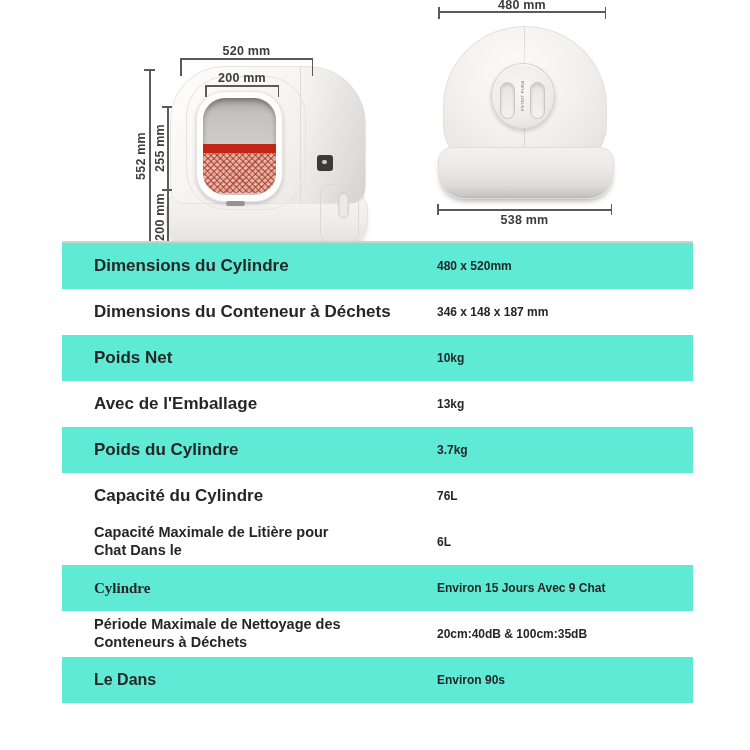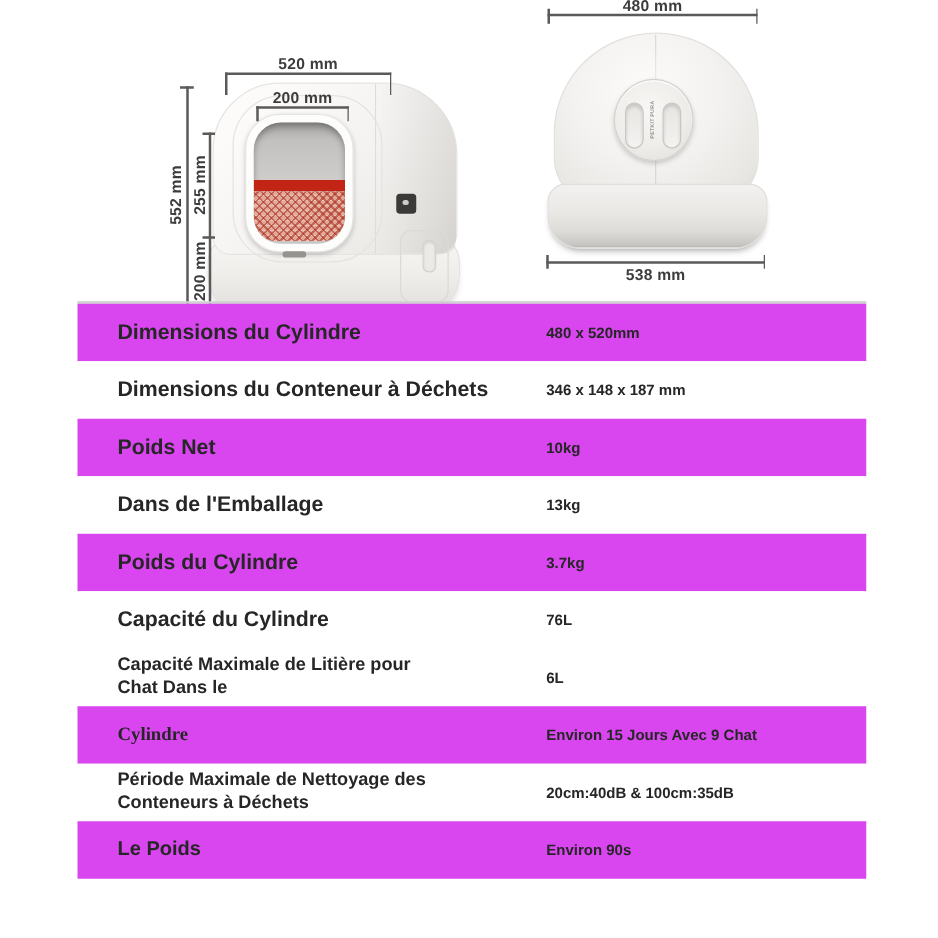--- a/index.html
+++ b/index.html
@@ -109,21 +109,21 @@
     position:absolute; left:503px; top:93px; width:40px; height:7px;
     font-size:6px; line-height:7px; text-align:center; color:#9b9996; font-weight:700;
     letter-spacing:.2px; white-space:nowrap;
     transform:rotate(-90deg) scale(.72); transform-origin:center center;
   }
 
   
   .table-topline { position:absolute; left:62px; top:241px; width:631px; height:2px; background:#cfcfcf; }
   .spec-table { position:absolute; left:62px; top:243px; width:631px; }
   .srow { position:relative; height:46px; display:flex; align-items:center; background:#ffffff; }
-  .srow.gray { background:#d946ef; }
+  .srow.gray { background:#5eead4; }
   .srow .lbl {
     margin-left:32px; width:330px; font-size:17px; font-weight:700; color:#262626; line-height:1.22;
   }
   .srow .val {
     position:absolute; left:375px; font-size:12px; font-weight:700; color:#262626; white-space:nowrap;
   }
   .srow.lbl-sm .lbl { font-size:14.5px; width:270px; }
   .srow.lbl-xs .lbl { font-size:15px;font-family:Liberation Serif, serif; }
   .srow.lbl-md .lbl { font-size:16px; }
 </style>
@@ -208,21 +208,21 @@
     </div>
     <div class="srow">
       <div class="lbl">Dimensions du Conteneur à Déchets</div>
       <div class="val">346 x 148 x 187 mm</div>
     </div>
     <div class="srow gray">
       <div class="lbl">Poids Net</div>
       <div class="val">10kg</div>
     </div>
     <div class="srow">
-      <div class="lbl">Dans de l'Emballage</div>
+      <div class="lbl">Avec de l'Emballage</div>
       <div class="val">13kg</div>
     </div>
     <div class="srow gray">
       <div class="lbl">Poids du Cylindre</div>
       <div class="val">3.7kg</div>
     </div>
     <div class="srow">
       <div class="lbl">Capacité du Cylindre</div>
       <div class="val">76L</div>
     </div>
@@ -232,18 +232,18 @@
     </div>
     <div class="srow gray lbl-xs">
       <div class="lbl">Cylindre</div>
       <div class="val">Environ 15 Jours Avec 9 Chat</div>
     </div>
     <div class="srow lbl-sm">
       <div class="lbl">Période Maximale de Nettoyage des Conteneurs à Déchets</div>
       <div class="val">20cm:40dB &amp; 100cm:35dB</div>
     </div>
     <div class="srow gray lbl-md">
-      <div class="lbl">Le Poids</div>
+      <div class="lbl">Le Dans</div>
       <div class="val">Environ 90s</div>
     </div>
   </div>
 
 </div>
 
 </body></html>

